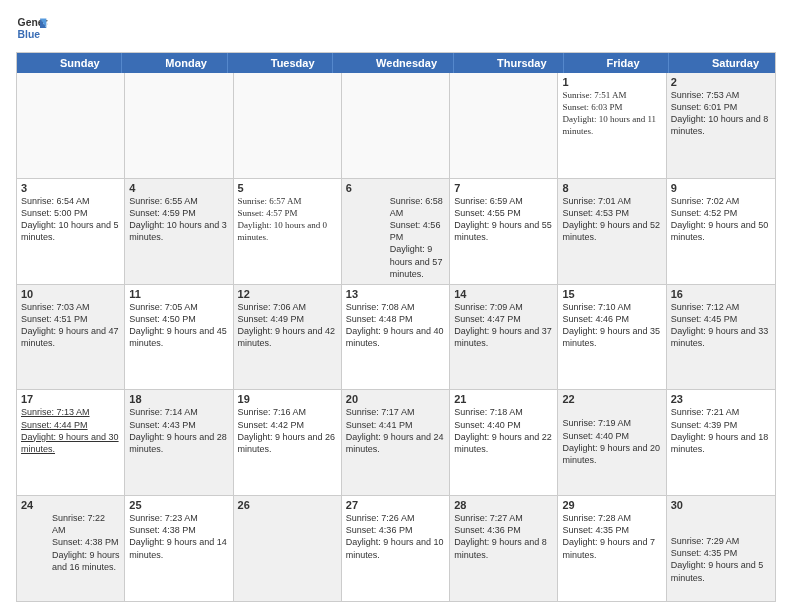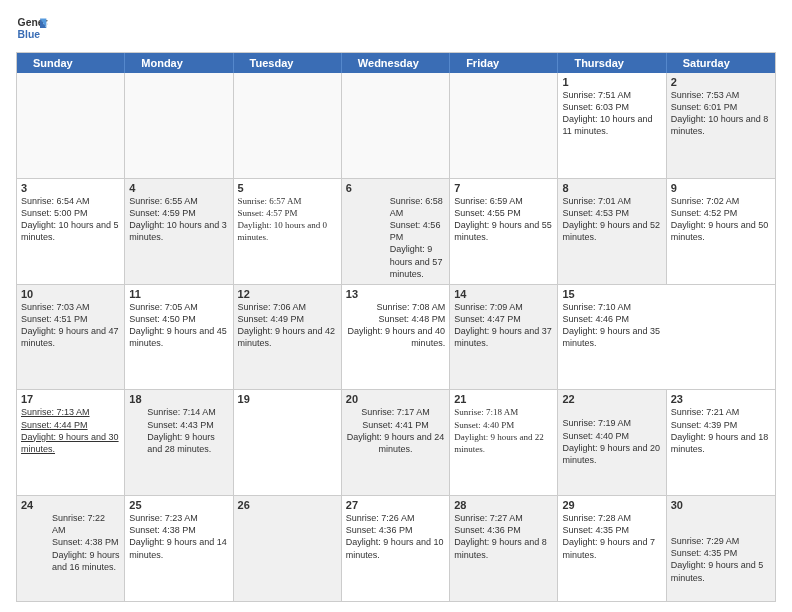--- a/index.html
+++ b/index.html
@@ -61,20 +61,21 @@
       grid-template-columns: repeat(7, 1fr);
       background: #3a6db5;
     }
     .day-header {
       color: #fff;
       font-size: 11px;
       font-weight: bold;
       padding: 4px 16px;
       text-align: left;
       border-right: 1px solid #5588cc;
+      margin-left: 27px;
     }
     .day-header:last-child { border-right: none; }
     .calendar-body {
       flex: 1;
       display: flex;
       flex-direction: column;
     }
     .calendar-row {
       flex: 1;
       display: grid;
@@ -126,34 +127,34 @@
       <div class="subtitle"></div>
     </div>
   </div>
 
   <div class="calendar">
     <div class="day-headers">
     <div class="day-header">Sunday</div>
         <div class="day-header">Monday</div>
         <div class="day-header">Tuesday</div>
         <div class="day-header">Wednesday</div>
+        <div class="day-header">Thursday</div>
         <div class="day-header">Friday</div>
-        <div class="day-header">Thursday</div>
         <div class="day-header">Saturday</div>
       </div>
     <div class="calendar-body">
     <div class="calendar-row">
           <div class="cell empty"></div>
           <div class="cell empty"></div>
           <div class="cell empty"></div>
           <div class="cell empty"></div>
           <div class="cell empty"></div>
           <div class="cell">
             <div class="day-num">1</div>
-            <div class="cell-info" style="white-space: pre-line;">Sunrise: 7:51 AM
+            <div class="cell-info" style="white-space: pre-line; font-family: Liberation Serif, serif;">Sunrise: 7:51 AM
 Sunset: 6:03 PM
 Daylight: 10 hours and 11 minutes.</div>
           </div>
           <div class="cell shaded">
             <div class="day-num">2</div>
             <div class="cell-info" style="white-space: pre-line;">Sunrise: 7:53 AM
 Sunset: 6:01 PM
 Daylight: 10 hours and 8 minutes.</div>
           </div>
         </div>
@@ -215,62 +216,71 @@
 Daylight: 9 hours and 45 minutes.</div>
           </div>
           <div class="cell shaded">
             <div class="day-num">12</div>
             <div class="cell-info" style="white-space: pre-line;">Sunrise: 7:06 AM
 Sunset: 4:49 PM
 Daylight: 9 hours and 42 minutes.</div>
           </div>
           <div class="cell">
             <div class="day-num">13</div>
-            <div class="cell-info" style="white-space: pre-line; text-align: right;">Sunrise: 7:08 AM
+            <div class="cell-info" style="white-space: pre-line;">Sunrise: 7:08 AM
 Sunset: 4:48 PM
 Daylight: 9 hours and 40 minutes.</div>
           </div>
           <div class="cell shaded">
             <div class="day-num">14</div>
             <div class="cell-info" style="white-space: pre-line;">Sunrise: 7:09 AM
 Sunset: 4:47 PM
 Daylight: 9 hours and 37 minutes.</div>
           </div>
           <div class="cell">
             <div class="day-num">15</div>
             <div class="cell-info" style="white-space: pre-line;">Sunrise: 7:10 AM
 Sunset: 4:46 PM
 Daylight: 9 hours and 35 minutes.</div>
           </div>
+          <div class="cell shaded">
+            <div class="day-num">16</div>
+            <div class="cell-info" style="white-space: pre-line;">Sunrise: 7:12 AM
+Sunset: 4:45 PM
+Daylight: 9 hours and 33 minutes.</div>
+          </div>
         </div>
         <div class="calendar-row">
           <div class="cell">
             <div class="day-num">17</div>
             <div class="cell-info" style="white-space: pre-line; text-decoration: underline;">Sunrise: 7:13 AM
 Sunset: 4:44 PM
 Daylight: 9 hours and 30 minutes.</div>
           </div>
           <div class="cell shaded">
             <div class="day-num">18</div>
-            <div class="cell-info" style="white-space: pre-line; margin-left: 18px;">Sunrise: 7:14 AM
+            <div class="cell-info" style="white-space: pre-line;">Sunrise: 7:14 AM
 Sunset: 4:43 PM
 Daylight: 9 hours and 28 minutes.</div>
           </div>
           <div class="cell">
             <div class="day-num">19</div>
+            <div class="cell-info" style="white-space: pre-line;">Sunrise: 7:16 AM
+Sunset: 4:42 PM
+Daylight: 9 hours and 26 minutes.</div>
           </div>
           <div class="cell shaded">
             <div class="day-num">20</div>
-            <div class="cell-info" style="white-space: pre-line; text-align: center;">Sunrise: 7:17 AM
+            <div class="cell-info" style="white-space: pre-line;">Sunrise: 7:17 AM
 Sunset: 4:41 PM
 Daylight: 9 hours and 24 minutes.</div>
           </div>
           <div class="cell">
             <div class="day-num">21</div>
-            <div class="cell-info" style="white-space: pre-line; font-family: Liberation Serif, serif;">Sunrise: 7:18 AM
+            <div class="cell-info" style="white-space: pre-line;">Sunrise: 7:18 AM
 Sunset: 4:40 PM
 Daylight: 9 hours and 22 minutes.</div>
           </div>
           <div class="cell shaded">
             <div class="day-num">22</div>
             <div class="cell-info" style="white-space: pre-line; margin-top: 12px;">Sunrise: 7:19 AM
 Sunset: 4:40 PM
 Daylight: 9 hours and 20 minutes.</div>
           </div>
           <div class="cell">

